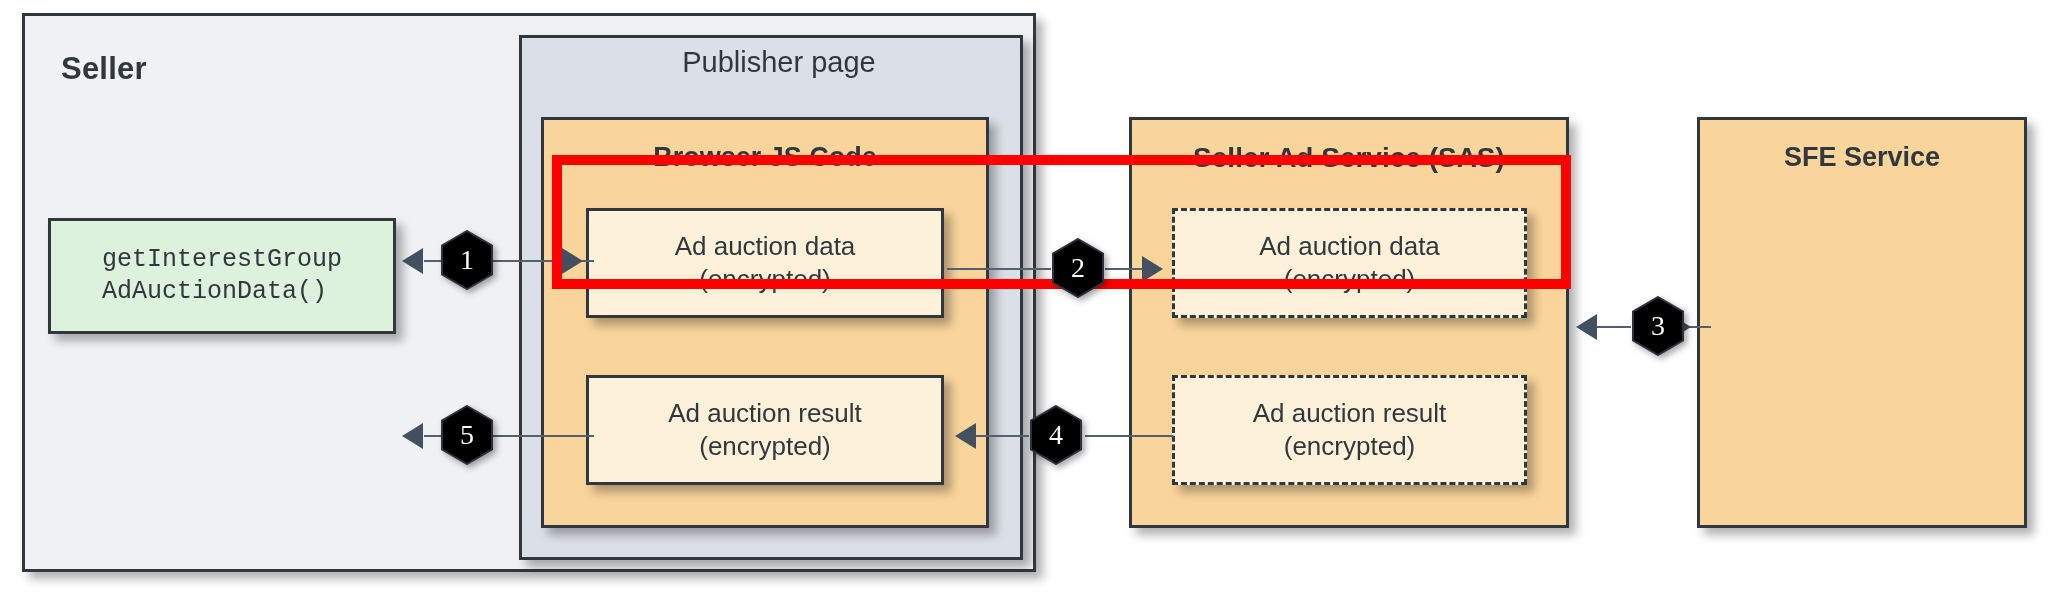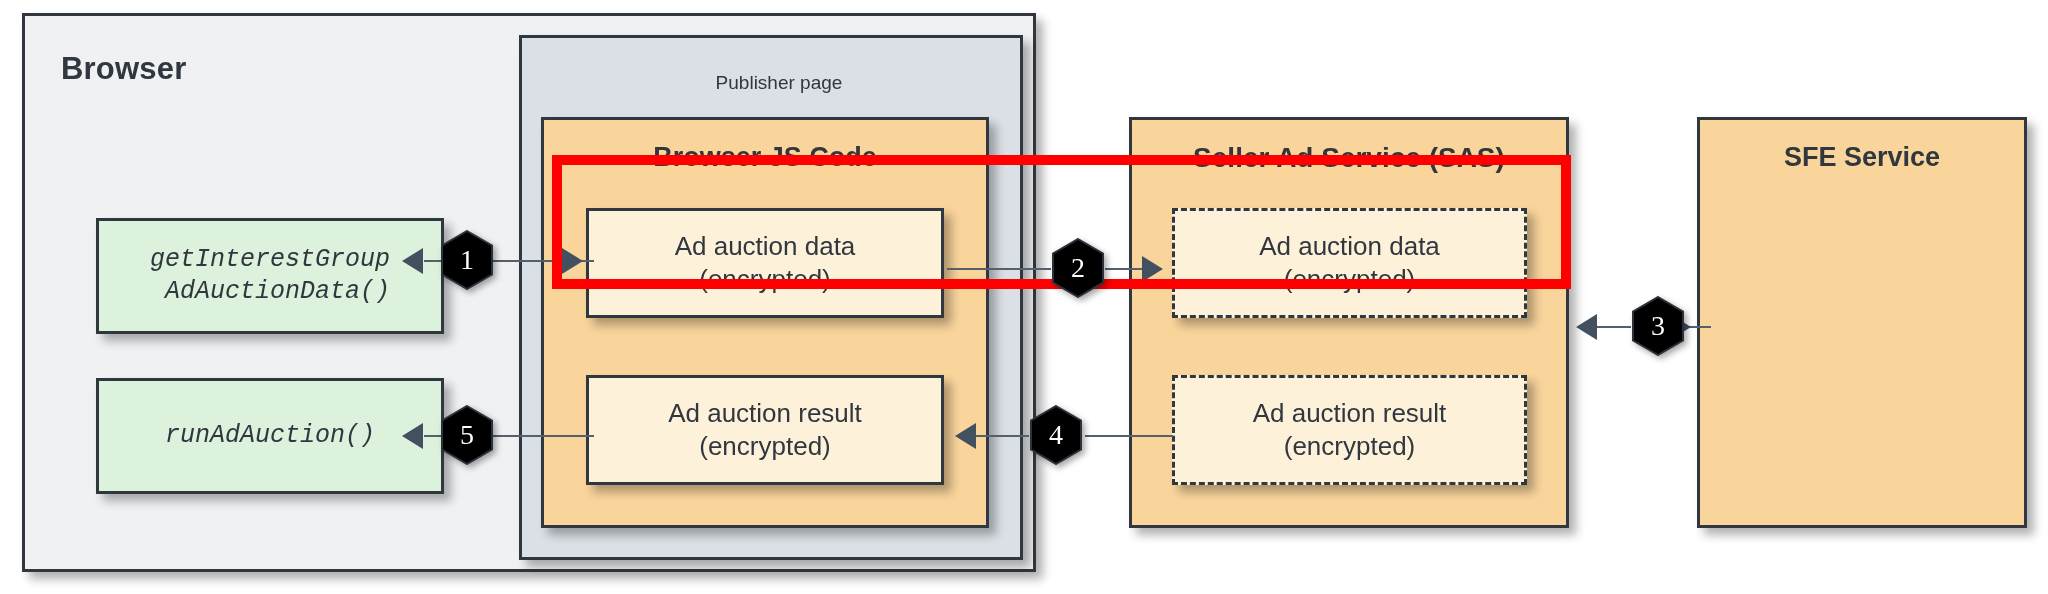--- a/index.html
+++ b/index.html
@@ -55,22 +55,22 @@
 
   
   #publisher {
     left: 519px;
     top: 35px;
     width: 504px;
     height: 525px;
     background: #dbe0e6;
   }
   #publisher-title {
-    top: 34px;
-    font-size: 19px;
+    top: 8px;
+    font-size: 29px;
     font-weight: normal;
     padding-left: 16px;
   }
 
   
   #seller-js {
     left: 541px;
     top: 117px;
     width: 448px;
     height: 411px;
@@ -136,27 +136,25 @@
   .api-box {
     position: absolute;
     box-sizing: border-box;
     border: 3px solid #31373f;
     background: #dcf2dc;
     box-shadow: 7px 7px 9px rgba(0,0,0,0.30);
     display: flex;
     align-items: center;
     justify-content: center;
     font-family: "Liberation Mono", monospace;
-    font-style: italic;
     font-size: 25px;
     line-height: 1.3;
     color: #31373f;
-    text-align: right;
+    text-align: left;
     white-space: pre-line;
-    margin-left: 48px;
   }
 
   
   #js-data    { left: 586px;  top: 208px; width: 358px; height: 110px; }
   #js-result  { left: 586px;  top: 375px; width: 358px; height: 110px; }
   #sas-data   { left: 1172px; top: 208px; width: 355px; height: 110px; }
   #sas-result { left: 1172px; top: 375px; width: 355px; height: 110px; }
   #bna        { left: 1740px; top: 200px; width: 248px; height: 290px;
                 justify-content: center; }
 
@@ -220,21 +218,21 @@
     font-size: 28px;
     font-family: "Liberation Serif", serif;
   }
 </style>
 </head>
 <body>
 
 <div id="canvas">
 
   <div class="box" id="browser">
-    <div id="browser-title">Browser</div>
+    <div id="browser-title">Seller</div>
   </div>
 
   <div class="box" id="publisher">
     <div class="box-title" id="publisher-title">Publisher page</div>
   </div>
 
   <div class="box" id="seller-js">
     <div class="box-title" id="seller-js-title">Browser JS Code</div>
   </div>
 
@@ -242,23 +240,20 @@
     <div class="box-title" id="sas-title">Seller Ad Service (SAS)</div>
   </div>
 
   <div class="box" id="sfe">
     <div class="box-title" id="sfe-title">SFE Service</div>
   </div>
 
   <div class="api-box" id="api-getiga">
     <span>getInterestGroup
 AdAuctionData()</span>
-  </div>
-  <div class="api-box" id="api-runad">
-    <span>runAdAuction()</span>
   </div>
 
   <div class="inner" id="js-data">
     <div>Ad auction data</div>
     <div class="sub">(encrypted)</div>
   </div>
   <div class="inner" id="js-result">
     <div>Ad auction result</div>
     <div class="sub">(encrypted)</div>
   </div>

